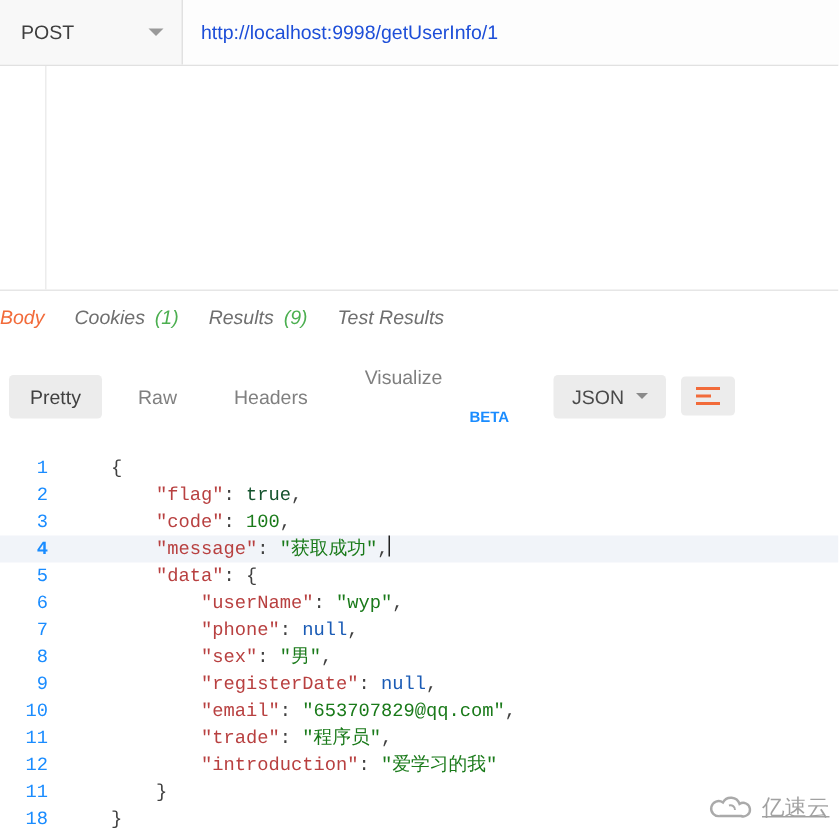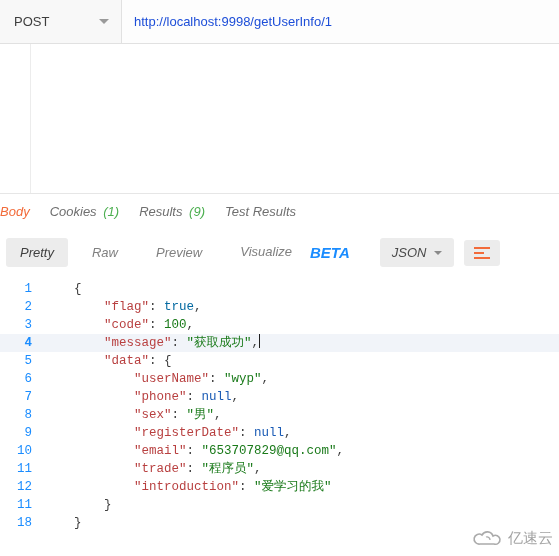--- a/index.html
+++ b/index.html
@@ -81,42 +81,42 @@
     color: #4caf50;
     margin-left: 3px;
   }
 
   .view-toolbar {
     display: flex;
     align-items: center;
     gap: 10px;
     padding: 8px 0 12px 6px;
     background: #fff;
-    font-style: italic;
   }
   .view-btn {
     padding: 7px 14px;
     border-radius: 3px;
     color: #808080;
     font-size: 13px;
     cursor: pointer;
   }
   .view-btn.active {
     background: #ececec;
     color: #404040;
   }
   .visualize-beta {
     display: flex;
     align-items: flex-start;
     gap: 18px;
   }
   .beta-tag {
     color: #1a8cff;
-    font-size: 15px;
+    font-size: 10px;
     font-weight: 600;
+    margin-top: 29px;
   }
   .type-select {
     display: flex;
     align-items: center;
     gap: 8px;
     background: #ececec;
     padding: 7px 12px;
     border-radius: 3px;
     color: #4a4a4a;
     margin-left: 6px;
@@ -161,41 +161,42 @@
   }
   .code-line.current {
     background: #f1f4f9;
   }
   .code-line.current .lineno {
     font-weight: 600;
   }
   .j-punc { color: #404040; }
   .j-key { color: #b84040; }
   .j-str { color: #1a7a1a; }
-  .j-bool { color: #0369a1; }
+  .j-bool { color: #14532d; }
   .j-num { color: #1a7a1a; }
   .j-null { color: #1a5bb5; }
   .cursor {
     display: inline-block;
     width: 0;
     height: 14px;
     border-left: 1px solid #202020;
     vertical-align: -2px;
   }
 
   .watermark {
     position: absolute;
     right: 6px;
     bottom: 8px;
     display: flex;
     align-items: center;
     gap: 6px;
     opacity: 0.55;
     color: #555;
     font-size: 15px;
+    text-decoration: underline;
   }
   .watermark svg { display: block; }
 </style>
 </head>
 <body>
 
 <div class="request-bar">
   <div class="method-select">
     <span>POST</span>
     <span class="caret"></span>
@@ -216,21 +217,21 @@
   <span class="tab">
     <span>Results</span>
     <span class="count-badge">(9)</span>
   </span>
   <span class="tab">Test Results</span>
 </div>
 
 <div class="view-toolbar">
   <span class="view-btn active">Pretty</span>
   <span class="view-btn">Raw</span>
-  <span class="view-btn">Preview</span>
+  <span class="view-btn">Headers</span>
   <span class="view-btn visualize-beta">
     <span>Visualize</span>
     <span class="beta-tag">BETA</span>
   </span>
   <span class="type-select">
     <span>JSON</span>
     <span class="caret"></span>
   </span>
   <span class="wrap-icon">
     <svg width="16" height="12" viewBox="0 0 16 12">

